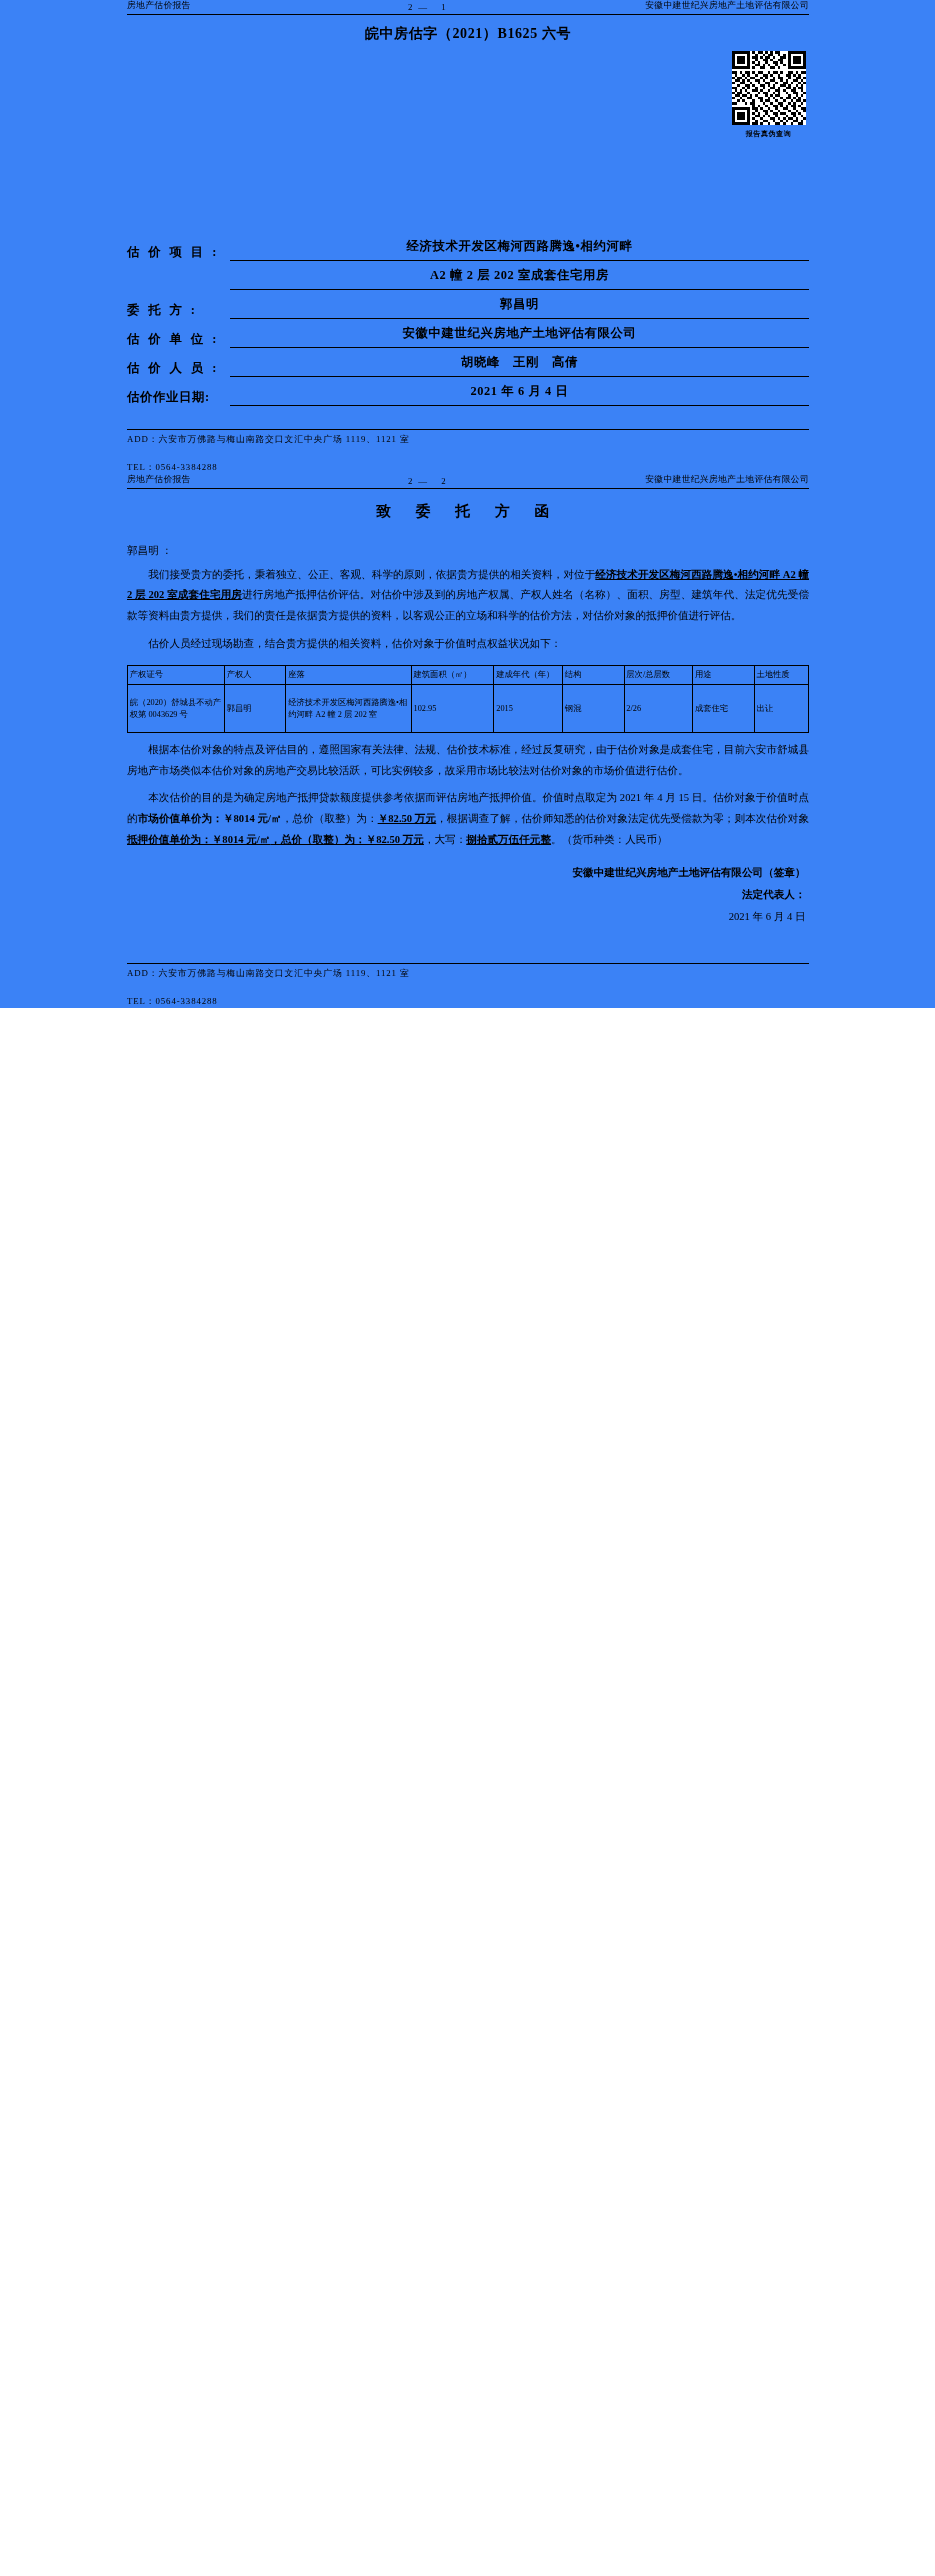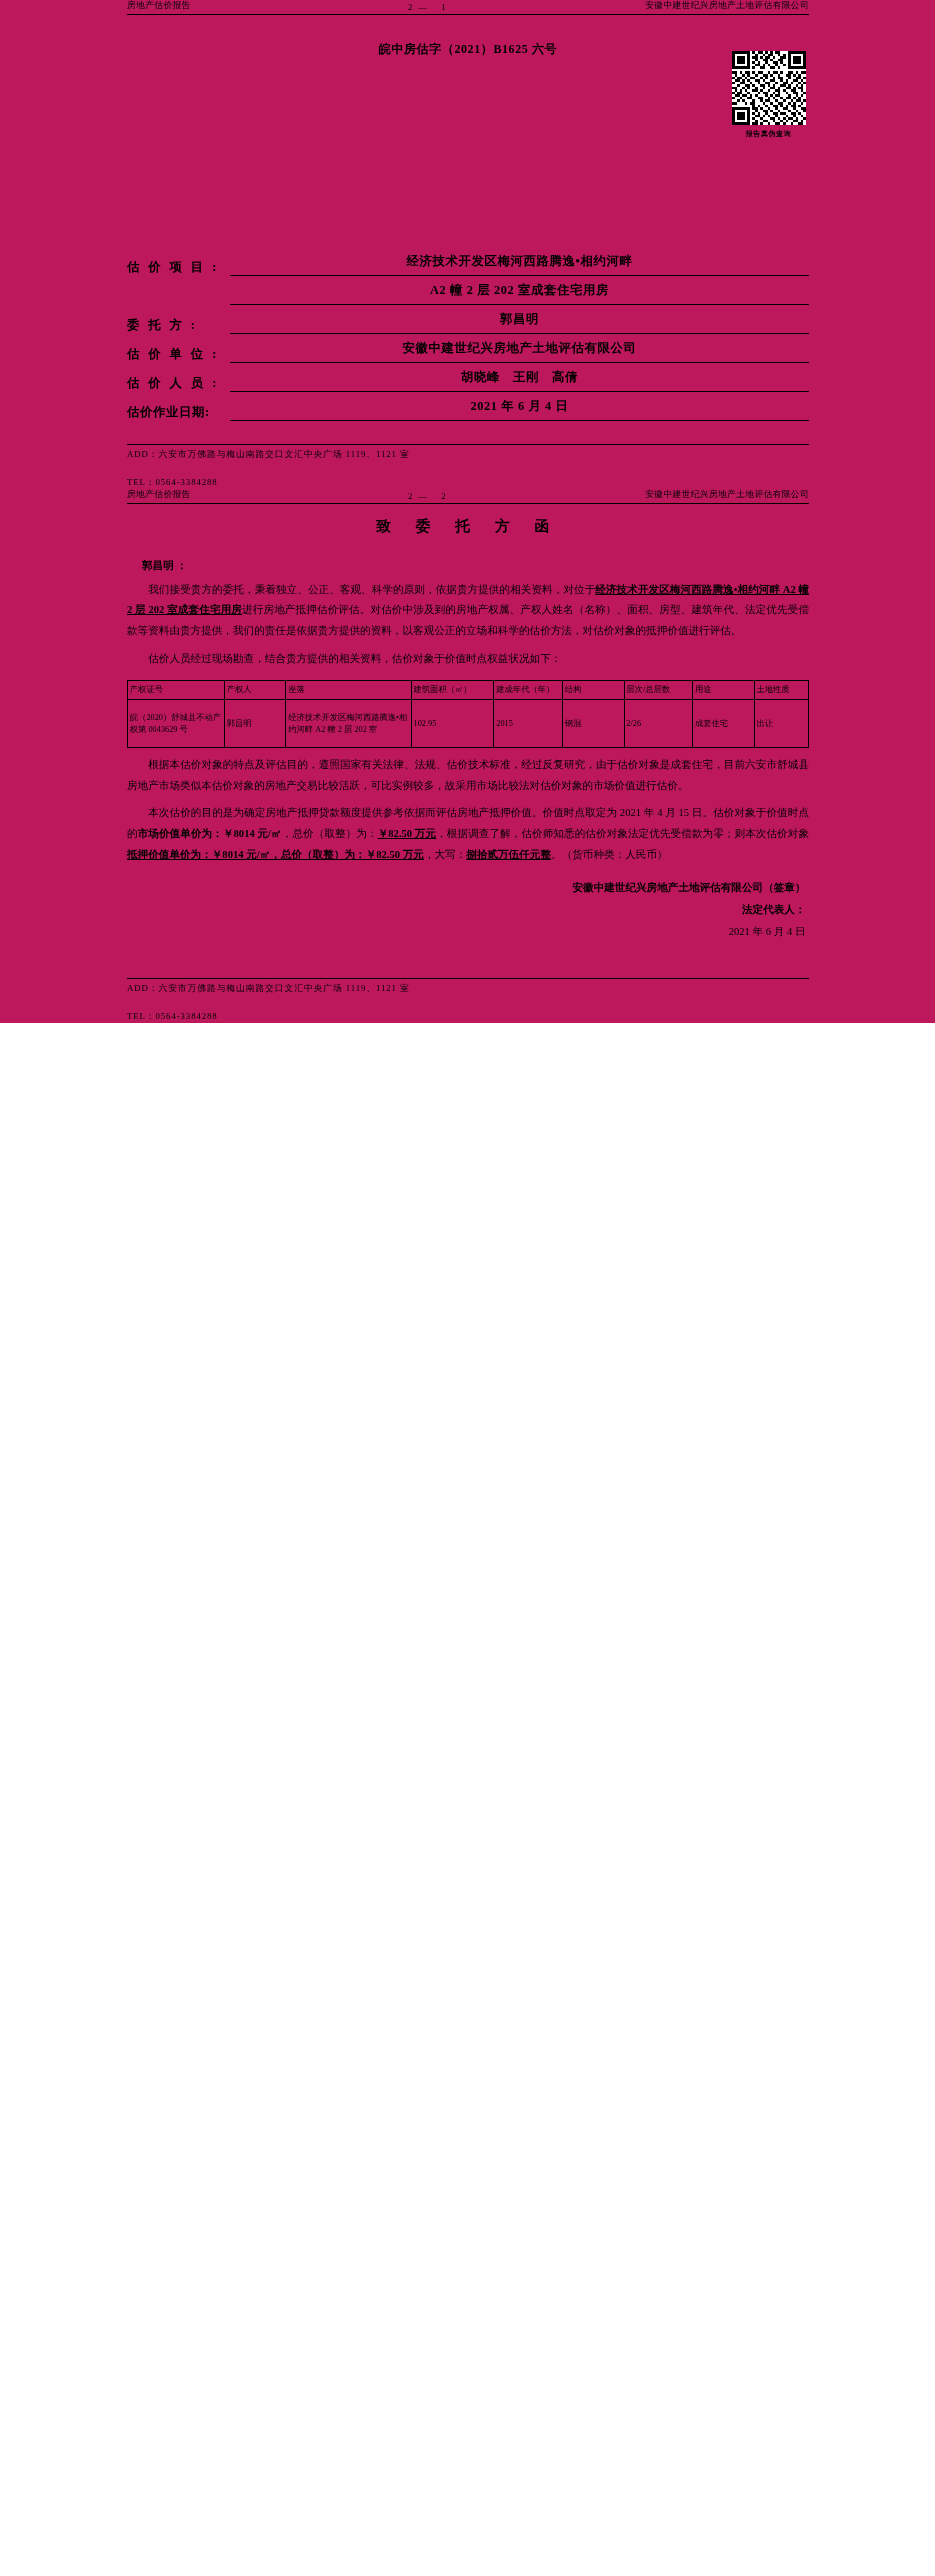--- a/index.html
+++ b/index.html
@@ -8,21 +8,21 @@
     background: #ffffff;
   }
   body {
     width: 936px;
     font-family: "Liberation Serif", "DejaVu Serif", serif;
     color: #000000;
   }
   .page {
     position: relative;
     width: 936px;
-    background: #be185d;
+    background: #3b82f6;
   }
   .sheet {
     position: relative;
     width: 936px;
     box-sizing: border-box;
     padding: 0 127px;
   }
 
   
   .run-head {
@@ -70,23 +70,23 @@
   .cover-title {
     text-align: center;
     font-size: 31px;
     font-weight: bold;
     letter-spacing: 8.3px;
     margin-top: 70px;
     font-family: "Liberation Serif", serif;
   }
   .cover-number {
     text-align: center;
-    font-size: 12px;
-    font-weight: bold;
-    margin-top: 26px;
+    font-size: 14px;
+    font-weight: bold;
+    margin-top: 10px;
     letter-spacing: 0.6px;
   }
 
   
   .fields {
     margin-top: 195px;
   }
   .field-row {
     display: flex;
     align-items: flex-end;
@@ -130,23 +130,22 @@
   
   .letter-title {
     text-align: center;
     font-size: 14.7px;
     font-weight: bold;
     letter-spacing: 10.6px;
     margin-top: 13px;
   }
   .salutation {
     font-size: 10.6px;
-    font-weight: bold;
+    font-weight: normal;
     margin-top: 22.4px;
-    margin-left: 15px;
   }
   p.body {
     font-size: 10.6px;
     line-height: 1.95;
     text-indent: 2em;
     margin: 7px 0 0 0;
     text-align: justify;
   }
   .bold-underline {
     font-weight: bold;

